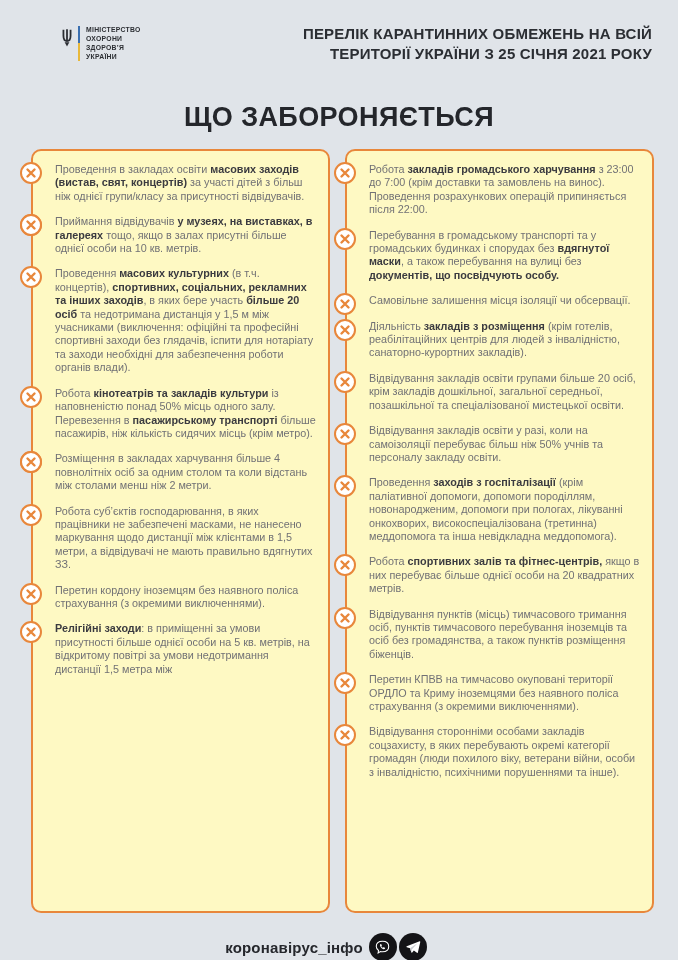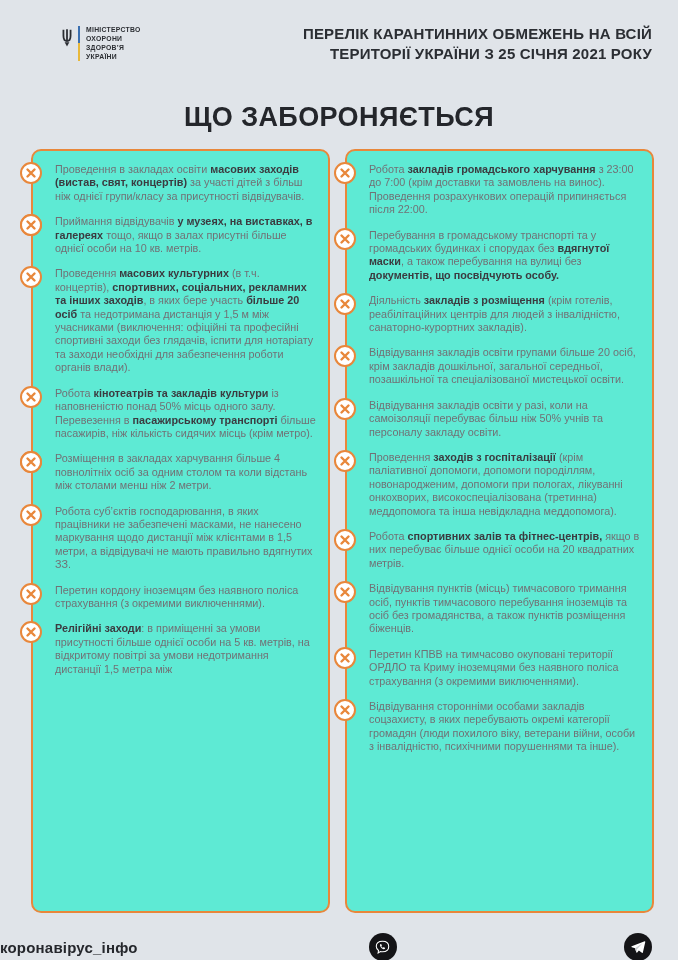--- a/index.html
+++ b/index.html
@@ -18,33 +18,33 @@
     background:linear-gradient(to bottom,#3a6fb0 0 50%, #e8b83a 50% 100%); }
   .logo .mtext { font-size:6.8px; font-weight:700; line-height:8.9px;
     color:#2b2e33; letter-spacing:0.3px; }
   .title { position:absolute; right:26px; top:0; text-align:right;
     font-size:15px; font-weight:800; line-height:20px; color:#2b2e33; letter-spacing:0.2px; }
   
   .section-title { margin-top:14px; text-align:center; 
     font-size:27px; font-weight:800; color:#24262b; letter-spacing:0.4px; }
   
   .columns { display:flex; gap:15px; margin:16px 24px 0 31px; align-items:stretch; }
-  .panel { background:#5eead4; border:2px solid #e8873b; border-radius:10px;
+  .panel { background:#fef9c3; border:2px solid #e8873b; border-radius:10px;
     min-height:764px; padding:12px 12px 12px 0; position:relative; }
   .panel.left  { width:299px; }
   .panel.right { width:309px; }
   .item { position:relative; padding-left:22px; margin-bottom:12px;
     font-size:10.8px; line-height:13.4px; color:#717175; }
   .item:last-child { margin-bottom:8px; }
   .item b { color:#3b3b40; font-weight:700; }
   .xicon { position:absolute; left:-13px; top:-1px; width:22px; height:22px;
     background:#ffffff; border:2.5px solid #e8873b; border-radius:50%;
     display:flex; align-items:center; justify-content:center; }
   
-  .footer { display:flex; justify-content:space-between; align-items:center;
+  .footer { display:flex; justify-content:center; align-items:center;
     gap:2px; margin:20px 26px 0 0; height:28px; }
   .handle { font-size:15px; font-weight:800; color:#25272c; margin-right:4px; letter-spacing:0.2px; }
   .social { width:28px; height:28px; border-radius:50%; background:#141417;
     display:flex; align-items:center; justify-content:center; }
 </style>
 </head>
 <body>
 
 <div class="header">
   <div class="logo">
@@ -129,20 +129,25 @@
         <div class="item"><span class="xicon">
             <svg width="12" height="12" viewBox="0 0 12 12">
               <path d="M2.5 2.5 L9.5 9.5 M9.5 2.5 L2.5 9.5" stroke="#e8873b" stroke-width="2.4" stroke-linecap="round"></path>
             </svg>
           </span><span><span>Робота </span><b>закладів громадського харчування</b><span> з 23:00 до 7:00 (крім доставки та замовлень на винос). Проведення розрахункових операцій припиняється після 22:00.</span></span></div>
         <div class="item"><span class="xicon">
             <svg width="12" height="12" viewBox="0 0 12 12">
               <path d="M2.5 2.5 L9.5 9.5 M9.5 2.5 L2.5 9.5" stroke="#e8873b" stroke-width="2.4" stroke-linecap="round"></path>
             </svg>
           </span><span><span>Перебування в громадському транспорті та у громадських будинках і спорудах без </span><b>вдягнутої маски</b><span>, а також перебування на вулиці без </span><b>документів, що посвідчують особу.</b></span></div>
+        <div class="item"><span class="xicon">
+            <svg width="12" height="12" viewBox="0 0 12 12">
+              <path d="M2.5 2.5 L9.5 9.5 M9.5 2.5 L2.5 9.5" stroke="#e8873b" stroke-width="2.4" stroke-linecap="round"></path>
+            </svg>
+          </span><span><span>Самовільне залишення місця ізоляції чи обсервації.</span></span></div>
         <div class="item"><span class="xicon">
             <svg width="12" height="12" viewBox="0 0 12 12">
               <path d="M2.5 2.5 L9.5 9.5 M9.5 2.5 L2.5 9.5" stroke="#e8873b" stroke-width="2.4" stroke-linecap="round"></path>
             </svg>
           </span><span><span>Діяльність </span><b>закладів з розміщення</b><span> (крім готелів, реабілітаційних центрів для людей з інвалідністю, санаторно-курортних закладів).</span></span></div>
         <div class="item"><span class="xicon">
             <svg width="12" height="12" viewBox="0 0 12 12">
               <path d="M2.5 2.5 L9.5 9.5 M9.5 2.5 L2.5 9.5" stroke="#e8873b" stroke-width="2.4" stroke-linecap="round"></path>
             </svg>
           </span><span><span>Відвідування закладів освіти групами більше 20 осіб, крім закладів дошкільної, загальної середньої, позашкільної та спеціалізованої мистецької освіти.</span></span></div>

